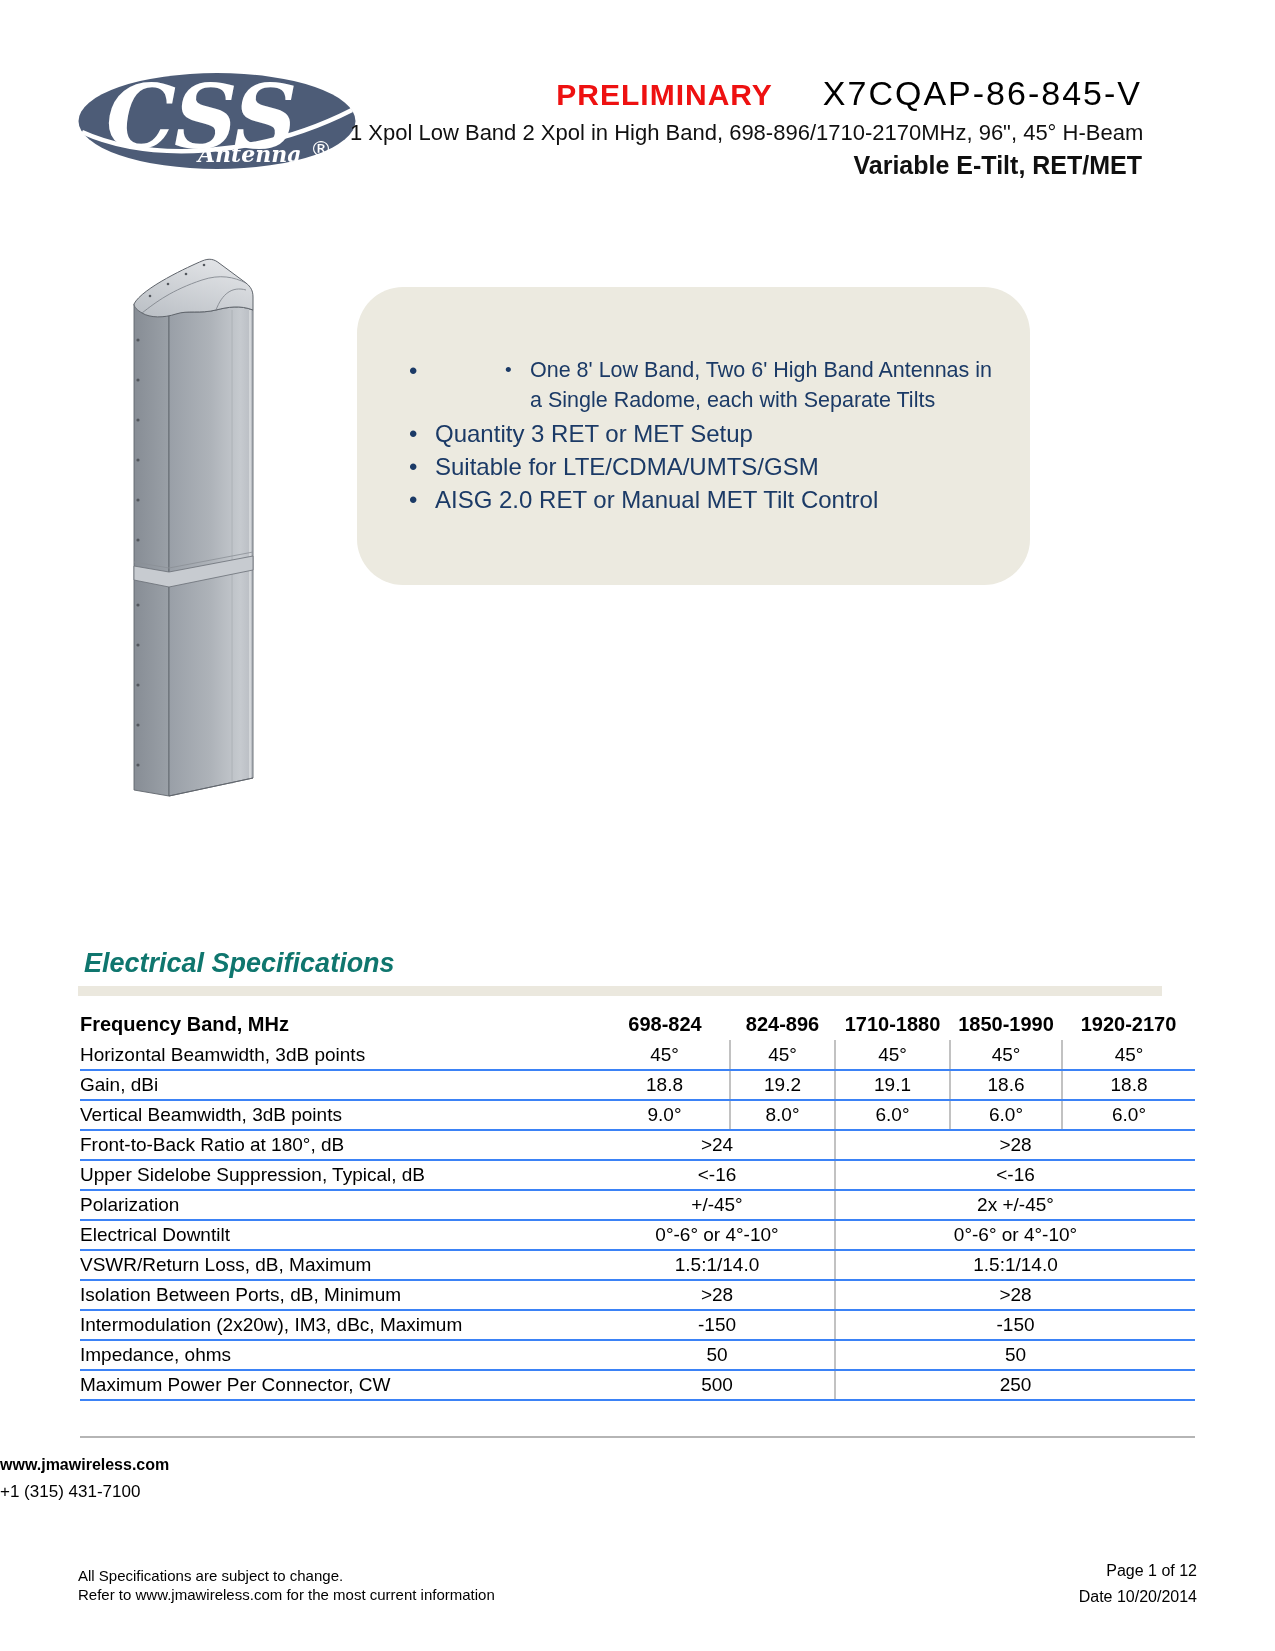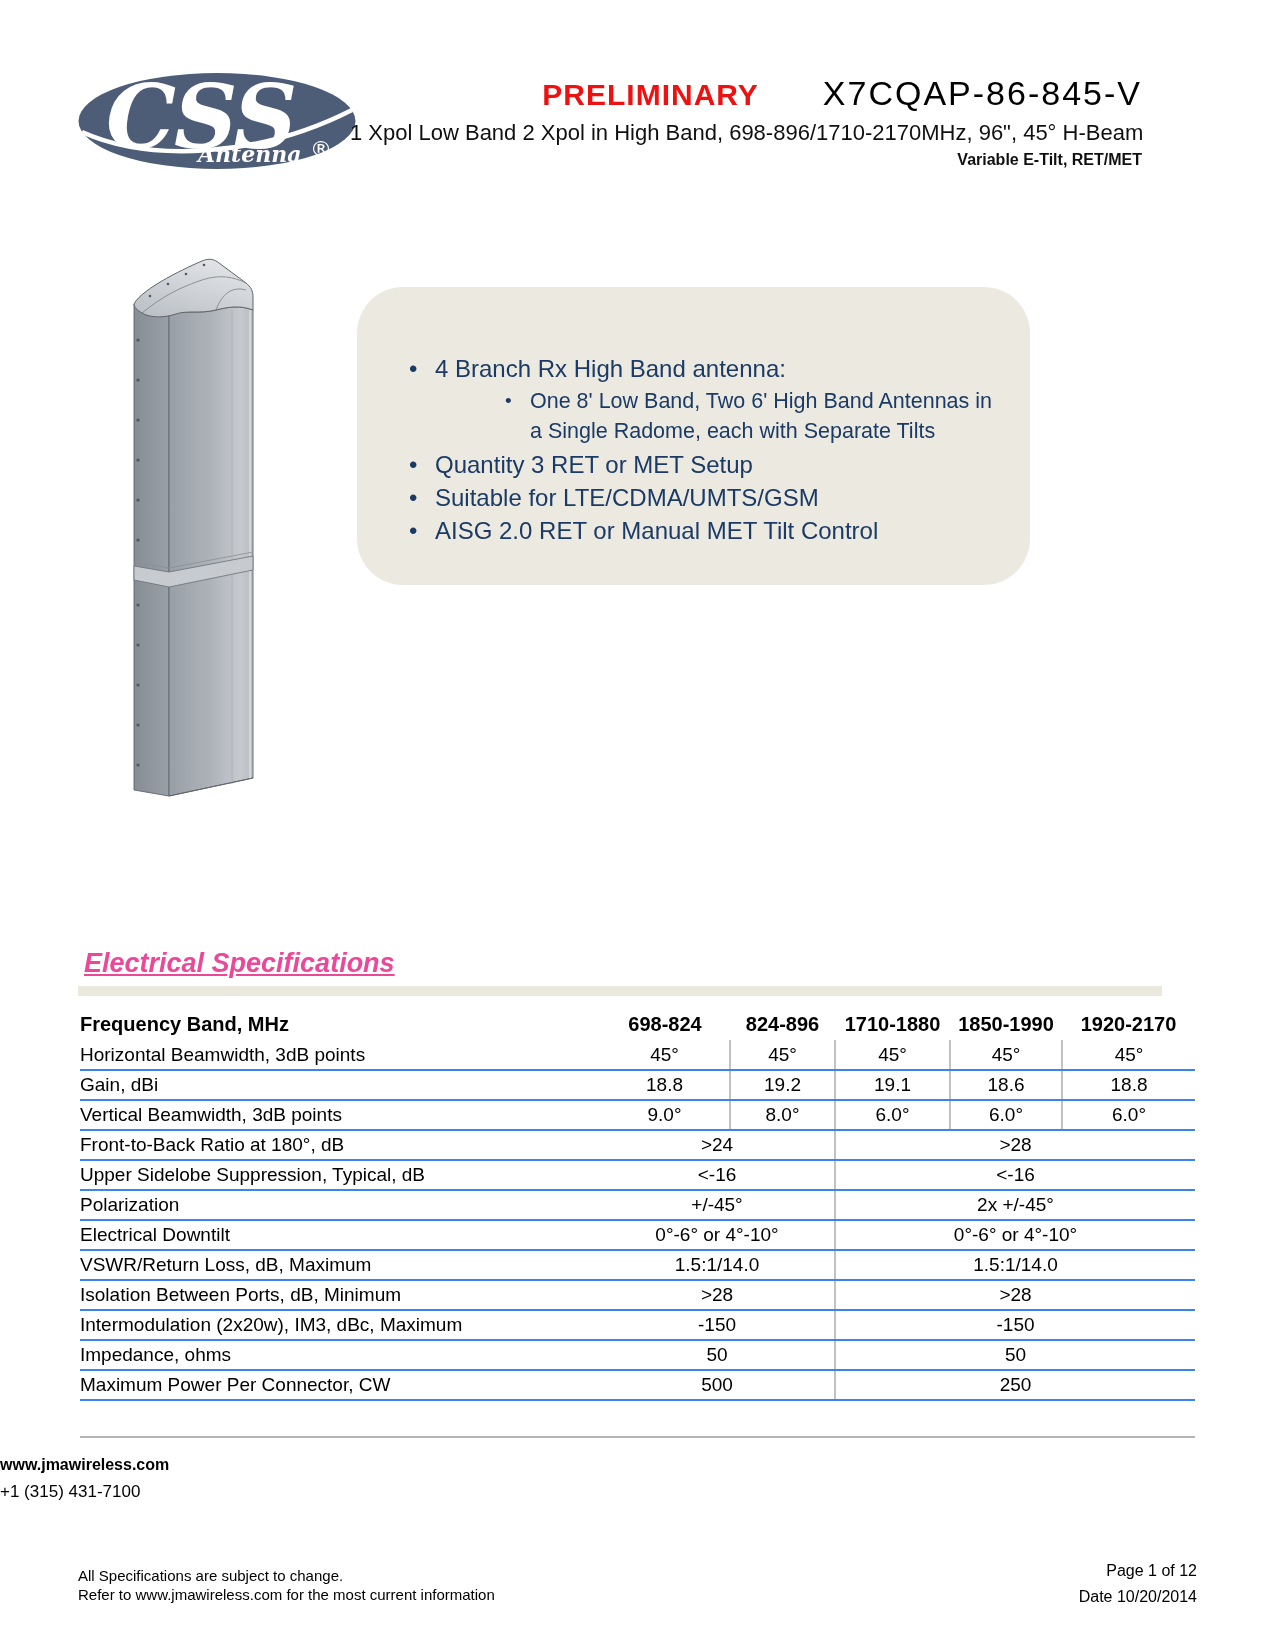--- a/index.html
+++ b/index.html
@@ -5,42 +5,42 @@
   * { box-sizing: border-box; }
   html,body { margin:0; padding:0; background:#ffffff; }
   .page {
     position:relative; width:1275px; height:1651px; background:#ffffff;
     font-family:"Liberation Sans", sans-serif; color:#000; overflow:hidden;
   }
 
   
   .logo-wrap { position:absolute; left:78px; top:72px; width:278px; height:100px; }
   .hdrblock { position:absolute; left:350px; top:74px; width:792px; }
-  .hline1 { display:flex; justify-content:flex-end; align-items:baseline; gap:64px; }
+  .hline1 { display:flex; justify-content:flex-end; align-items:baseline; gap:50px; }
   .prelim { color:#ee1111; font-size:30px; font-weight:bold; letter-spacing:1px; white-space:nowrap; }
   .model  { color:#000; font-size:34px; font-weight:normal; letter-spacing:2px; white-space:nowrap; }
   .subtitle { text-align:right; font-size:22px; margin-top:7px; white-space:nowrap; color:#101010; }
-  .variant  { text-align:right; font-size:16px; font-weight:bold; margin-top:5px; color:#101010; }
+  .variant  { text-align:right; font-size:25px; font-weight:bold; margin-top:5px; color:#101010; }
 
   
   .antenna-wrap { position:absolute; left:112px; top:250px; width:158px; height:548px; }
   .features {
     position:absolute; left:357px; top:287px; width:673px; height:298px;
     background:#eceae0; border-radius:46px; padding:66px 34px 0 48px; color:#1b3a66;
   }
   .features ul { margin:0; padding:0; list-style:none; }
   .fmain { position:relative; font-size:24px; line-height:31px; padding-left:30px; margin:0 0 2px 0; }
   .fsub  { position:relative; font-size:21.5px; line-height:30px; padding-left:125px; width:600px; margin:1px 0 3px 0; }
   .bdot  { position:absolute; left:4px; top:0; }
   .fsub .bdot { left:100px; font-size:19px; }
 
   
   .especs-title {
     position:absolute; left:84px; top:948px; font-size:27px; font-weight:bold; font-style:italic;
-    color:#ec4899; letter-spacing:0px;text-decoration:underline;
+    color:#0f766e; letter-spacing:0px;
   }
   .especs-rule { position:absolute; left:78px; top:986px; width:1084px; height:10px; background:#ebe8de; }
 
   .spec-table {
     position:absolute; left:80px; top:1008px; width:1115px;
     border-collapse:collapse; table-layout:fixed;
   }
   .spec-table td { padding:0; height:30px; vertical-align:middle; font-size:19px; color:#000; }
   .spec-table tr.thead td { height:32px; font-size:20px; font-weight:bold; }
   .lbl { text-align:left; padding-left:4px; }
@@ -134,21 +134,20 @@
           <circle cx="92" cy="15" r="1.3"></circle>
       </g>
       <path d="M57,546 L141,528" stroke="#61666d" stroke-width="1" fill="none"></path>
     </svg>
   </div>
 
   <div class="features">
     <ul>
       <li class="fmain">
         <span class="bdot">•</span>
-        <span>4 Branch Rx High Band antenna:</span>
       </li>
       <li class="fsub">
         <span class="bdot">•</span>
         <span>One 8' Low Band, Two 6' High Band Antennas in a Single Radome, each with Separate Tilts</span>
       </li>
       <li class="fmain">
         <span class="bdot">•</span>
         <span>Quantity 3 RET or MET Setup</span>
       </li>
       <li class="fmain">

